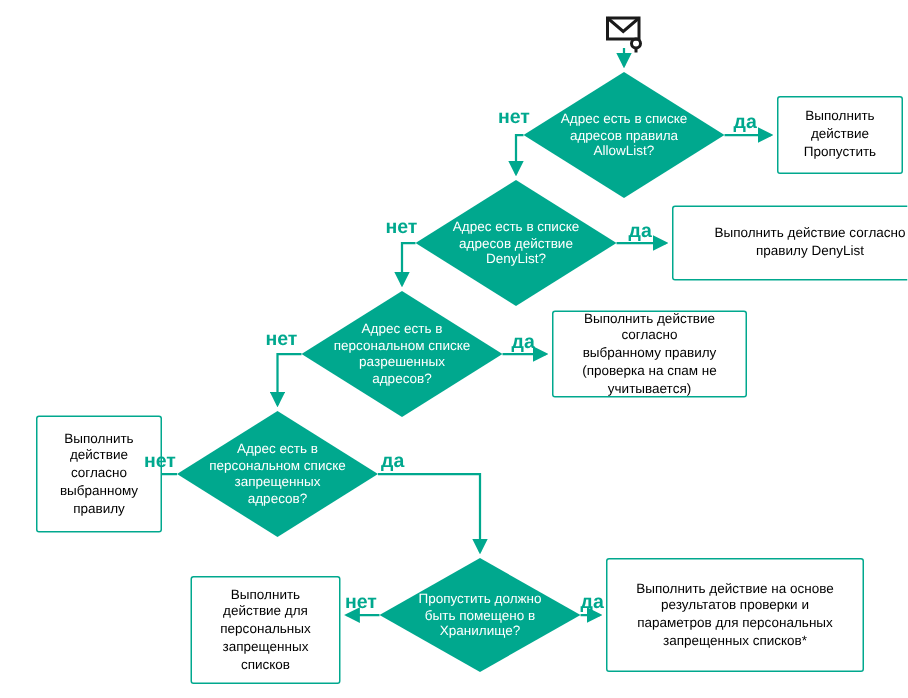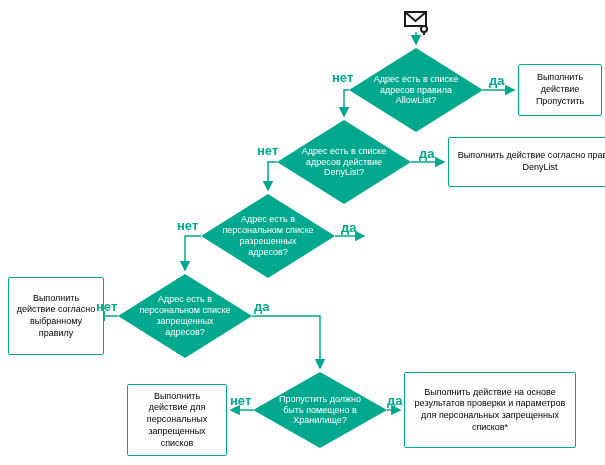--- a/index.html
+++ b/index.html
@@ -14,21 +14,21 @@
     clip-path:polygon(50% 0,100% 50%,50% 100%,0 50%);
     display:flex;align-items:center;justify-content:center;
     color:#ffffff;font-size:9px;line-height:1.2;text-align:center;
     box-sizing:border-box;padding:6px 18px;
   }
   .diamond.small{height:76px;}
   .rect-box{
     position:absolute;background:#ffffff;border:1px solid #00a88e;border-radius:2px;
     display:flex;align-items:center;justify-content:center;
     color:#000000;font-size:9px;line-height:1.3;text-align:center;
-    box-sizing:border-box;padding:4px 6px;
+    box-sizing:border-box;padding:4px 18px;
   }
   .edge-label{
     position:absolute;color:#00a88e;font-size:13px;font-weight:bold;line-height:1;
   }
   #mail-icon{position:absolute;left:400px;top:5px;}
 </style>
 </head>
 <body>
 
 <div id="canvas">
@@ -84,22 +84,25 @@
   </div>
 
   <div class="rect-box" style="left:518px;top:64px;width:84px;height:52px;">
     <span>Выполнить действие Пропустить</span>
   </div>
 
   <div class="rect-box" style="left:448px;top:137px;width:184px;height:50px;">
     <span>Выполнить действие согласно правилу DenyList</span>
   </div>
 
+  <div class="rect-box" style="left:368px;top:207px;width:130px;height:58px;">
+    <span>Выполнить действие согласно выбранному правилу (проверка на спам не учитывается)</span>
+  </div>
 
-  <div class="rect-box" style="left:8px;top:277px;width:96px;height:78px;">
+  <div class="rect-box" style="left:24px;top:277px;width:84px;height:78px;">
     <span>Выполнить действие согласно выбранному правилу</span>
   </div>
 
   <div class="rect-box" style="left:127px;top:384px;width:100px;height:72px;">
     <span>Выполнить действие для персональных запрещенных списков</span>
   </div>
 
   <div class="rect-box" style="left:404px;top:372px;width:172px;height:76px;">
     <span>Выполнить действие на основе результатов проверки и параметров для персональных запрещенных списков*</span>
   </div>

